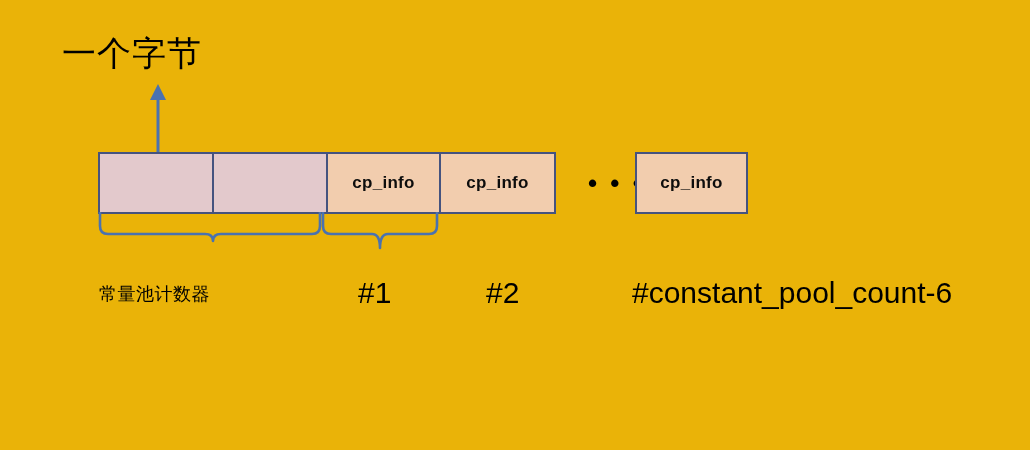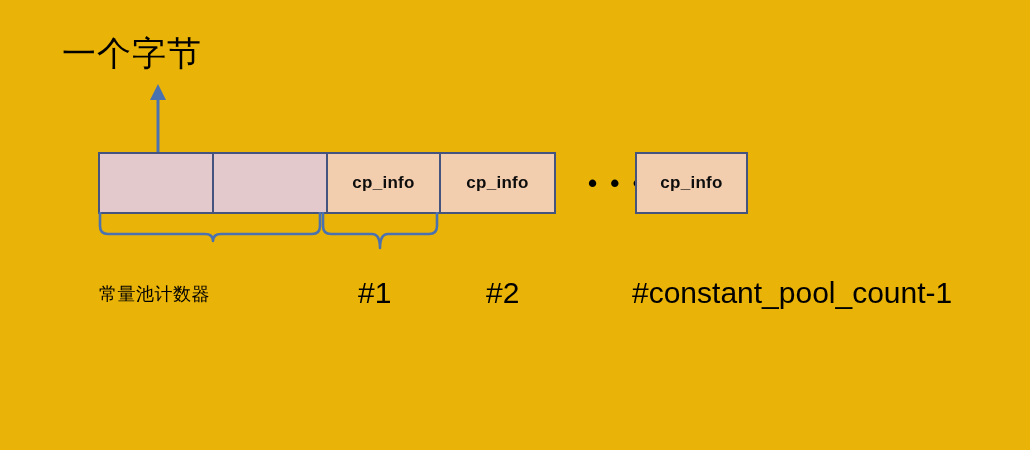--- a/index.html
+++ b/index.html
@@ -208,15 +208,15 @@
     </svg>
   </div>
 
   <div class="label-cn">常量池计数器</div>
 
 
   <div class="idx idx-1">#1</div>
 
   <div class="idx idx-2">#2</div>
 
-  <div class="idx idx-n">#constant_pool_count-1</div>
+  <div class="idx idx-n">#constant_pool_count-6</div>
 
 </div>
 
 </body></html>

